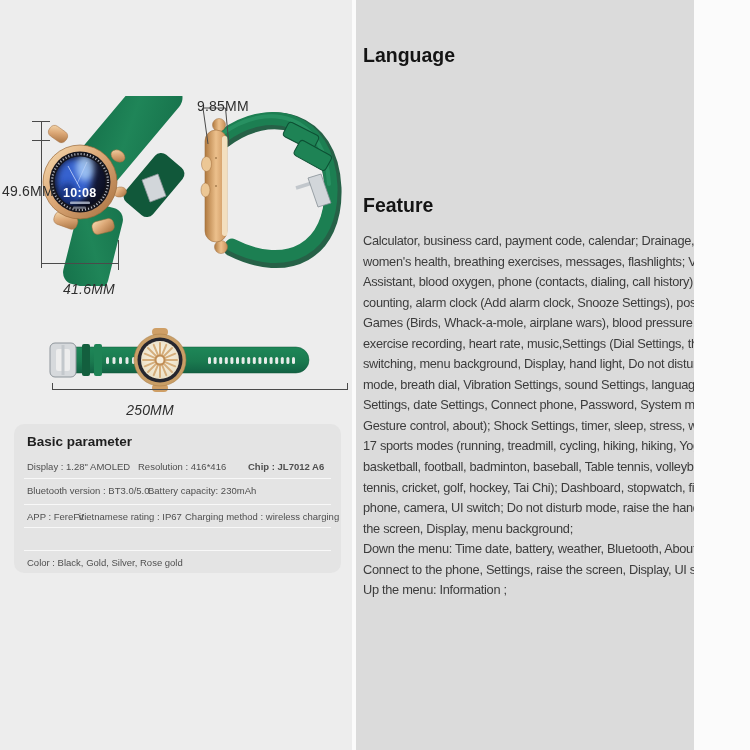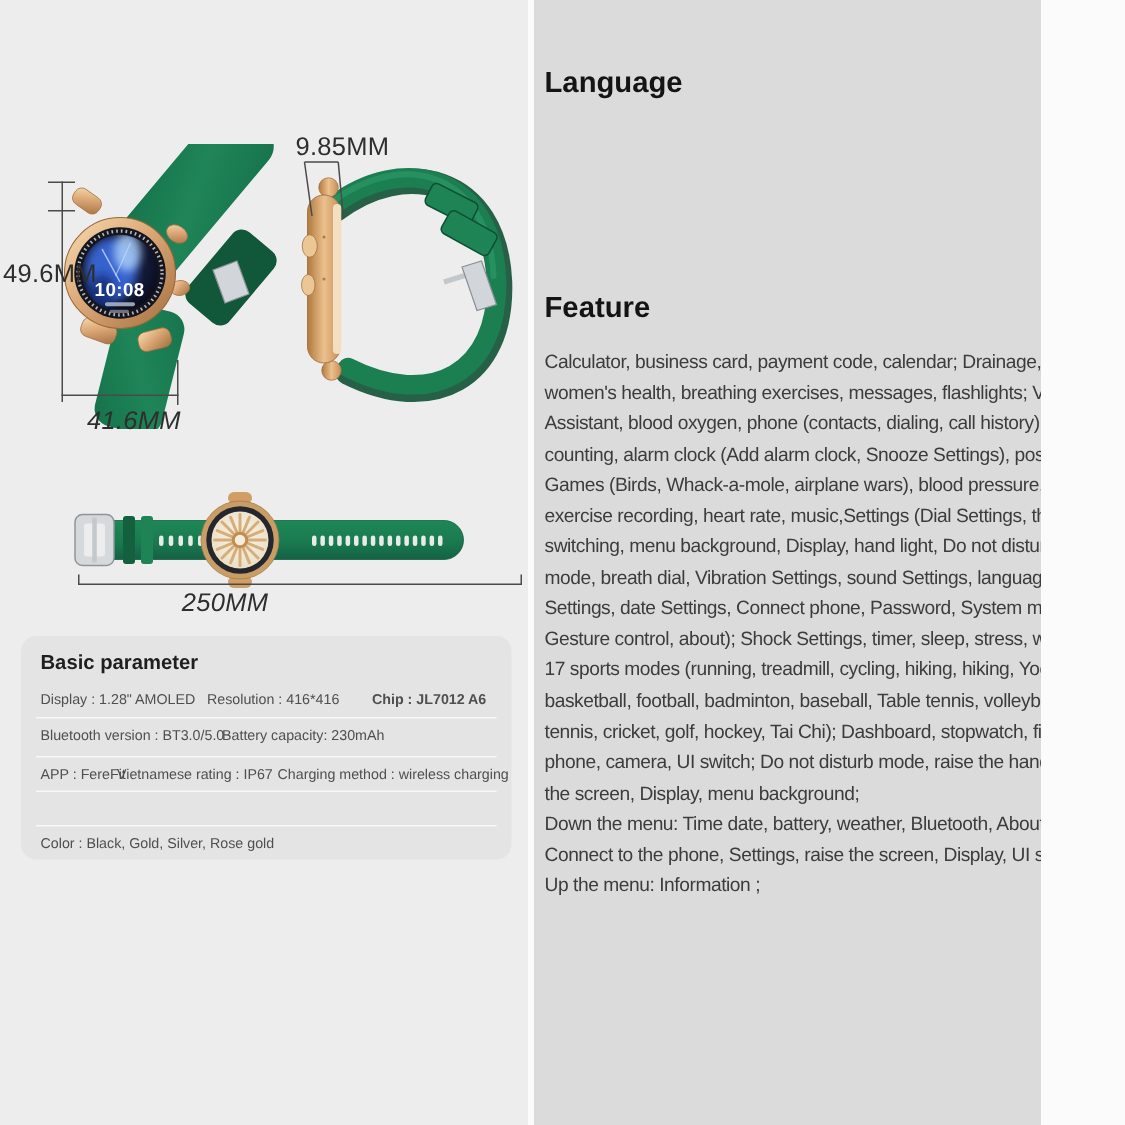--- a/index.html
+++ b/index.html
@@ -5,21 +5,21 @@
   html,body{margin:0;padding:0;background:#fbfbfb;}
   #stage{position:relative;width:750px;height:750px;overflow:hidden;background:#fbfbfb;
          font-family:"Liberation Sans",sans-serif;}
   .panel{position:absolute;top:0;height:750px;}
   .panel-left{left:0;width:352px;background:#ededed;overflow:hidden;}
   .panel-right{left:356px;width:338px;background:#dbdbdb;overflow:hidden;}
   .art{position:absolute;}
   svg text{font-family:"Liberation Sans",sans-serif;}
   
   .dim-line{position:absolute;background:#4a4a4a;}
-  .dim-label{position:absolute;font-size:17px;color:#2e2e2e;letter-spacing:.2px;white-space:nowrap;}
+  .dim-label{position:absolute;font-size:14px;color:#2e2e2e;letter-spacing:.2px;white-space:nowrap;margin-top:10px;}
   .dim-label.center{text-align:center;font-style:italic;}
   
   .bp-card{position:absolute;left:14px;top:424px;width:327px;height:149px;background:#e4e4e4;
            border-radius:10px;}
   .bp-title{position:absolute;left:13px;top:10px;font-size:13.5px;font-weight:bold;color:#1f1f1f;}
   .bp-cell{position:absolute;font-size:9.5px;color:#4f4f4f;white-space:nowrap;}
   .bp-sep{position:absolute;left:10px;right:10px;height:1px;background:rgba(255,255,255,.75);}
   
   .pr-title{position:absolute;left:7px;margin:0;font-size:19.5px;font-weight:bold;color:#141414;}
   .pr-body{position:absolute;left:7px;margin:0;font-size:12.8px;line-height:20.55px;color:#3c3c3c;

